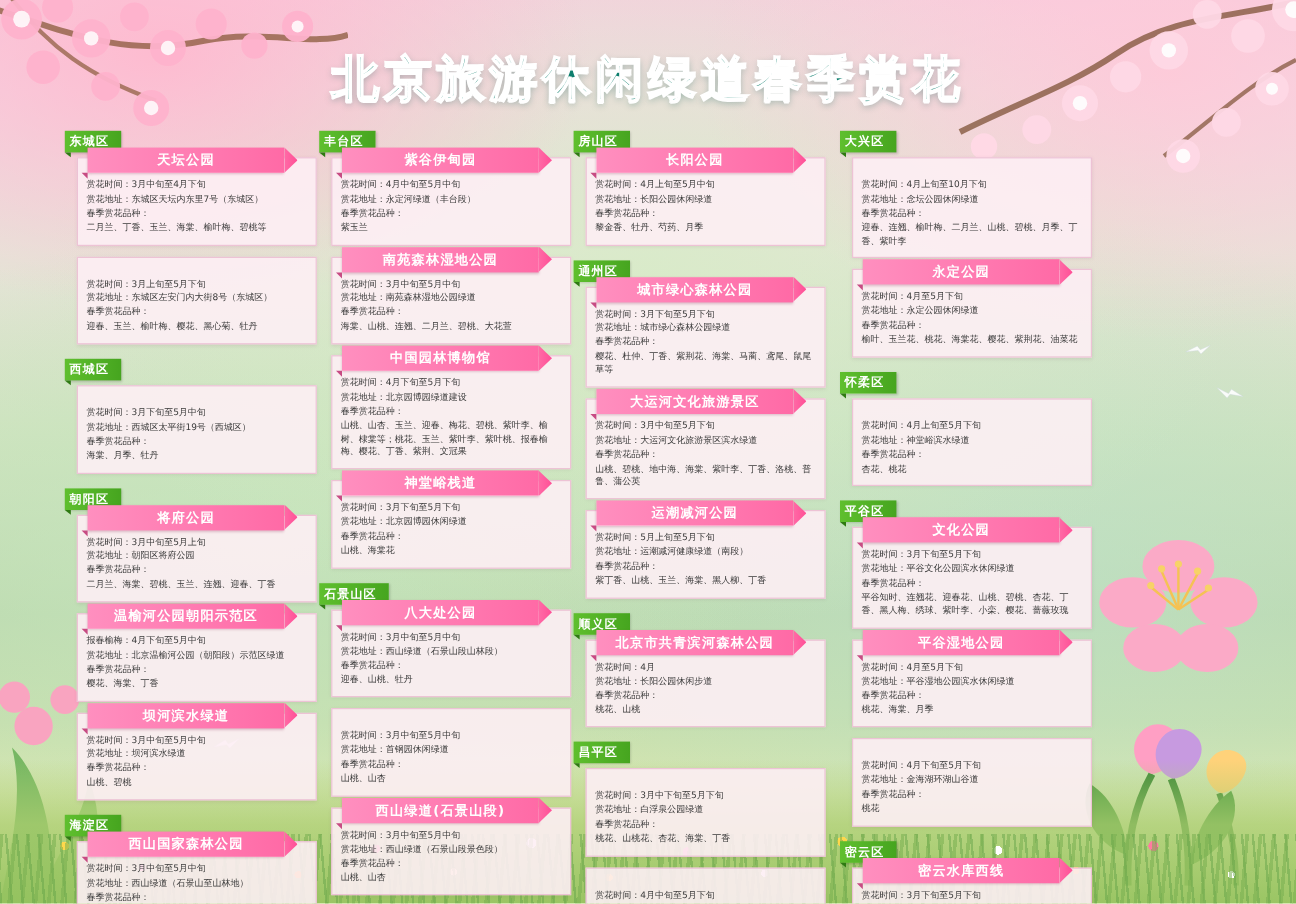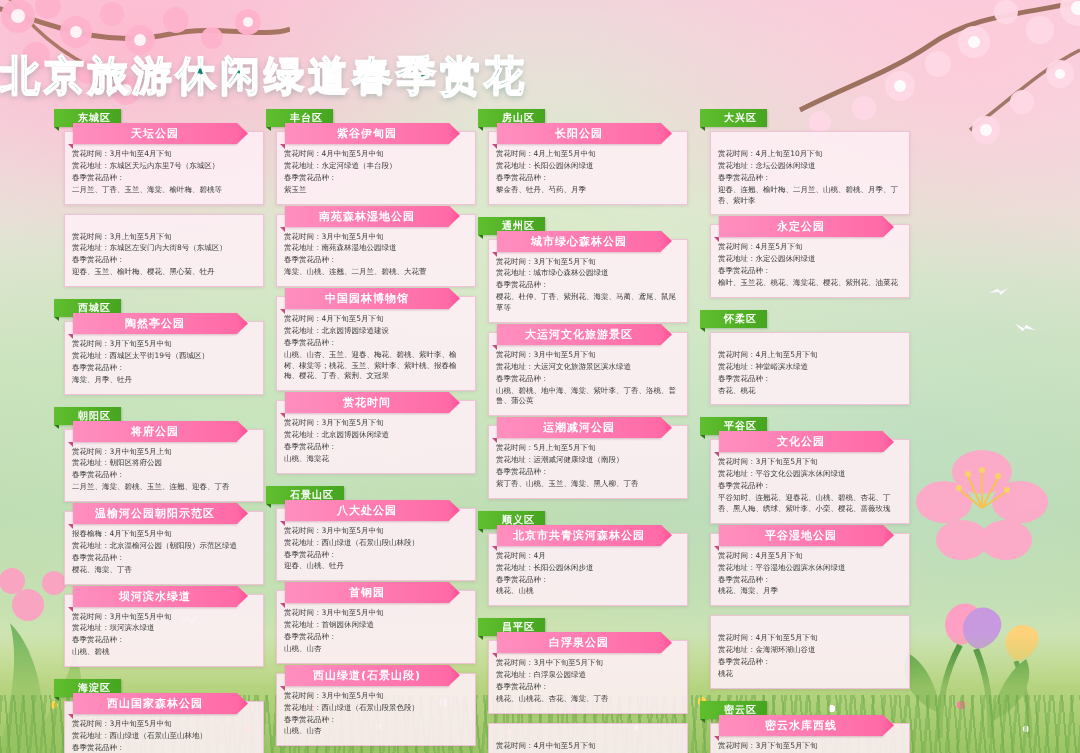--- a/index.html
+++ b/index.html
@@ -42,21 +42,21 @@
   .grass{
     position:absolute;left:0;right:0;bottom:0;height:58px;
     background:
       repeating-linear-gradient(95deg, rgba(120,175,80,0.55) 0 3px, rgba(120,175,80,0) 3px 11px),
       repeating-linear-gradient(85deg, rgba(95,160,70,0.45) 0 2px, rgba(95,160,70,0) 2px 9px);
   }
   
   .branch{position:absolute;}
 
   
-  .title-wrap{position:absolute;top:48px;left:0;right:0;}
+  .title-wrap{position:absolute;top:38px;left:0;right:0;text-align:center;}
   .title{
     display:inline-block;
     font-family:"DejaVu Sans","Liberation Sans",sans-serif;
     font-size:40px;font-weight:bold;letter-spacing:4px;
     color:#0e7f6e;
     -webkit-text-stroke:1.5px #ffffff;
     text-shadow:0 2px 0 #ffffff, 0 3px 6px rgba(0,90,80,0.35);
   }
 
   
@@ -64,21 +64,21 @@
   .col{position:absolute;top:0;width:200px;}
   .c1{left:38px;}
   .c2{left:250px;}
   .c3{left:462px;}
   .c4{left:684px;}
 
   .district{
     position:relative;display:inline-block;
     background:linear-gradient(90deg,#5fbf2e,#46a51f);
     color:#fff;font-size:10px;font-weight:bold;
-    padding:2px 10px 2px 24px;
+    padding:2px 10px 2px 4px;
     margin-left:-10px;
     box-shadow:1px 1px 2px rgba(0,0,0,0.18);
     letter-spacing:1px;
   }
   .district:after{
     content:"";position:absolute;left:0;bottom:-4px;
     border-top:4px solid #2e7a12;border-left:5px solid transparent;
   }
 
   .card{
@@ -240,21 +240,20 @@
         <div class="line">赏花时间：3月中旬至4月下旬</div>
         <div class="line">赏花地址：东城区天坛内东里7号（东城区）</div>
         <div class="line">春季赏花品种：</div>
         <div class="line">二月兰、丁香、玉兰、海棠、榆叶梅、碧桃等</div>
       </div><div class="card">
         <div class="line">赏花时间：3月上旬至5月下旬</div>
         <div class="line">赏花地址：东城区左安门内大街8号（东城区）</div>
         <div class="line">春季赏花品种：</div>
         <div class="line">迎春、玉兰、榆叶梅、樱花、黑心菊、牡丹</div>
       </div><div class="district">西城区</div><div class="card">
-        <div class="ribbon">陶然亭公园</div>
         <div class="line">赏花时间：3月下旬至5月中旬</div>
         <div class="line">赏花地址：西城区太平街19号（西城区）</div>
         <div class="line">春季赏花品种：</div>
         <div class="line">海棠、月季、牡丹</div>
       </div><div class="district">朝阳区</div><div class="card">
         <div class="ribbon">将府公园</div>
         <div class="line">赏花时间：3月中旬至5月上旬</div>
         <div class="line">赏花地址：朝阳区将府公园</div>
         <div class="line">春季赏花品种：</div>
         <div class="line">二月兰、海棠、碧桃、玉兰、连翘、迎春、丁香</div>
@@ -288,33 +287,32 @@
         <div class="line">赏花地址：南苑森林湿地公园绿道</div>
         <div class="line">春季赏花品种：</div>
         <div class="line">海棠、山桃、连翘、二月兰、碧桃、大花萱</div>
       </div><div class="card">
         <div class="ribbon">中国园林博物馆</div>
         <div class="line">赏花时间：4月下旬至5月下旬</div>
         <div class="line">赏花地址：北京园博园绿道建设</div>
         <div class="line">春季赏花品种：</div>
         <div class="line">山桃、山杏、玉兰、迎春、梅花、碧桃、紫叶李、榆树、棣棠等；桃花、玉兰、紫叶李、紫叶桃、报春榆梅、樱花、丁香、紫荆、文冠果</div>
       </div><div class="card">
-        <div class="ribbon">赏花时间</div>
+        <div class="ribbon">神堂峪栈道</div>
         <div class="line">赏花时间：3月下旬至5月下旬</div>
         <div class="line">赏花地址：北京园博园休闲绿道</div>
         <div class="line">春季赏花品种：</div>
         <div class="line">山桃、海棠花</div>
       </div><div class="district">石景山区</div><div class="card">
         <div class="ribbon">八大处公园</div>
         <div class="line">赏花时间：3月中旬至5月中旬</div>
         <div class="line">赏花地址：西山绿道（石景山段山林段）</div>
         <div class="line">春季赏花品种：</div>
         <div class="line">迎春、山桃、牡丹</div>
       </div><div class="card">
-        <div class="ribbon">首钢园</div>
         <div class="line">赏花时间：3月中旬至5月中旬</div>
         <div class="line">赏花地址：首钢园休闲绿道</div>
         <div class="line">春季赏花品种：</div>
         <div class="line">山桃、山杏</div>
       </div><div class="card">
         <div class="ribbon">西山绿道(石景山段)</div>
         <div class="line">赏花时间：3月中旬至5月中旬</div>
         <div class="line">赏花地址：西山绿道（石景山段景色段）</div>
         <div class="line">春季赏花品种：</div>
         <div class="line">山桃、山杏</div>
@@ -343,21 +341,20 @@
         <div class="line">赏花地址：运潮减河健康绿道（南段）</div>
         <div class="line">春季赏花品种：</div>
         <div class="line">紫丁香、山桃、玉兰、海棠、黑人柳、丁香</div>
       </div><div class="district">顺义区</div><div class="card">
         <div class="ribbon">北京市共青滨河森林公园</div>
         <div class="line">赏花时间：4月</div>
         <div class="line">赏花地址：长阳公园休闲步道</div>
         <div class="line">春季赏花品种：</div>
         <div class="line">桃花、山桃</div>
       </div><div class="district">昌平区</div><div class="card">
-        <div class="ribbon">白浮泉公园</div>
         <div class="line">赏花时间：3月中下旬至5月下旬</div>
         <div class="line">赏花地址：白浮泉公园绿道</div>
         <div class="line">春季赏花品种：</div>
         <div class="line">桃花、山桃花、杏花、海棠、丁香</div>
       </div><div class="card">
         <div class="line">赏花时间：4月中旬至5月下旬</div>
         <div class="line">赏花地址：昌平居寿绿步道（居寿段）</div>
       </div></div>
     <div class="col c4"><div class="district">大兴区</div><div class="card">
         <div class="line">赏花时间：4月上旬至10月下旬</div>

